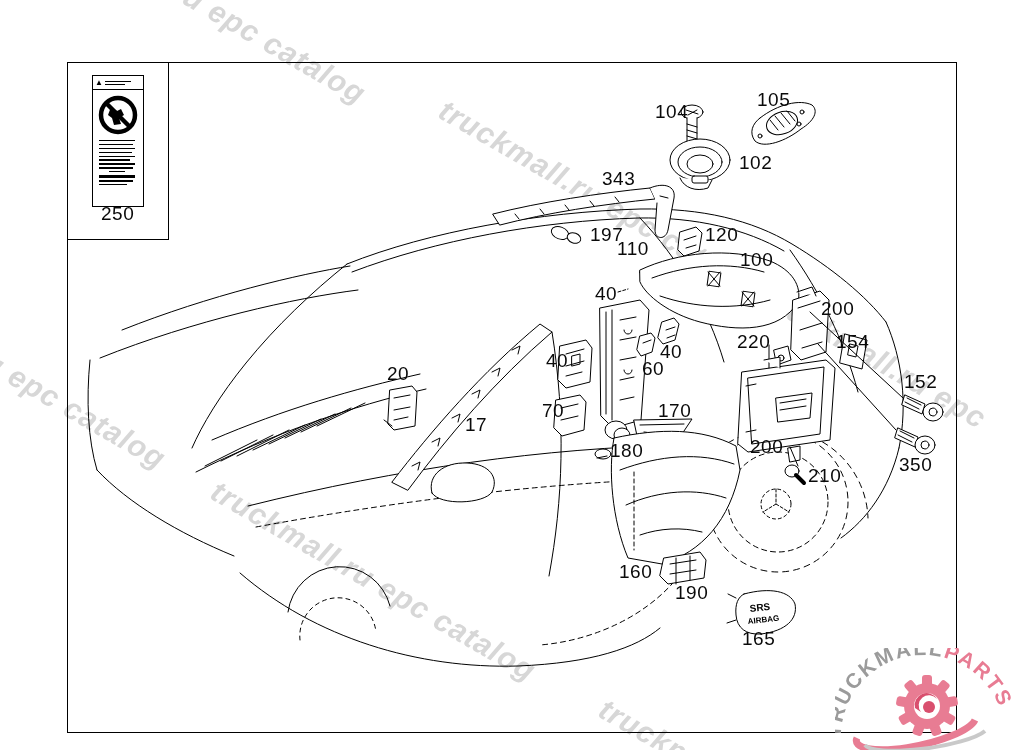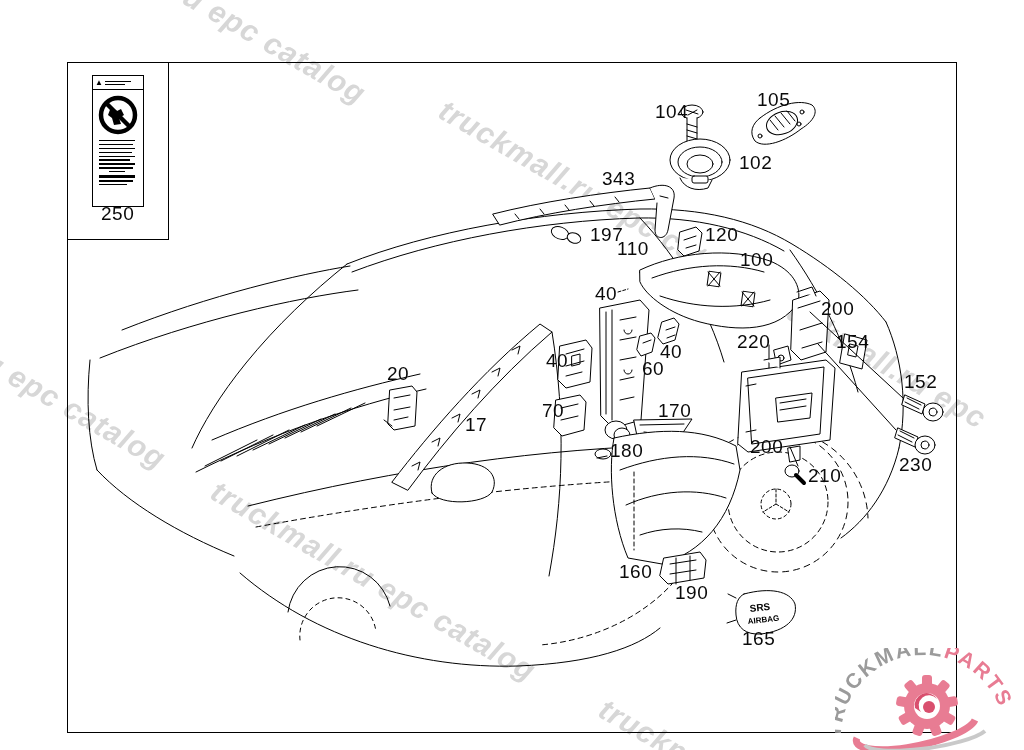--- a/index.html
+++ b/index.html
@@ -303,21 +303,21 @@
   <div class="part-label" style="left:642px;top:358px">60</div>
   <div class="part-label" style="left:546px;top:350px">40</div>
   <div class="part-label" style="left:542px;top:400px">70</div>
   <div class="part-label" style="left:387px;top:363px">20</div>
   <div class="part-label" style="left:465px;top:414px">17</div>
   <div class="part-label" style="left:658px;top:400px">170</div>
   <div class="part-label" style="left:610px;top:440px">180</div>
   <div class="part-label" style="left:750px;top:436px">200</div>
   <div class="part-label" style="left:808px;top:465px">210</div>
   <div class="part-label" style="left:904px;top:371px">152</div>
-  <div class="part-label" style="left:899px;top:454px">230</div>
+  <div class="part-label" style="left:899px;top:454px">350</div>
   <div class="part-label" style="left:619px;top:561px">160</div>
   <div class="part-label" style="left:675px;top:582px">190</div>
   <div class="part-label" style="left:742px;top:628px">165</div>
 
   <svg class="logo" width="190" height="102" viewBox="0 0 190 102">
     <defs>
       <path id="logoArc" d="M6,92 A82,82 0 0 1 170,86"></path>
     </defs>
 
     <path d="M22,90 A58,16 -12 0 0 140,72" stroke="#e87c93" stroke-width="7" fill="none"></path>

